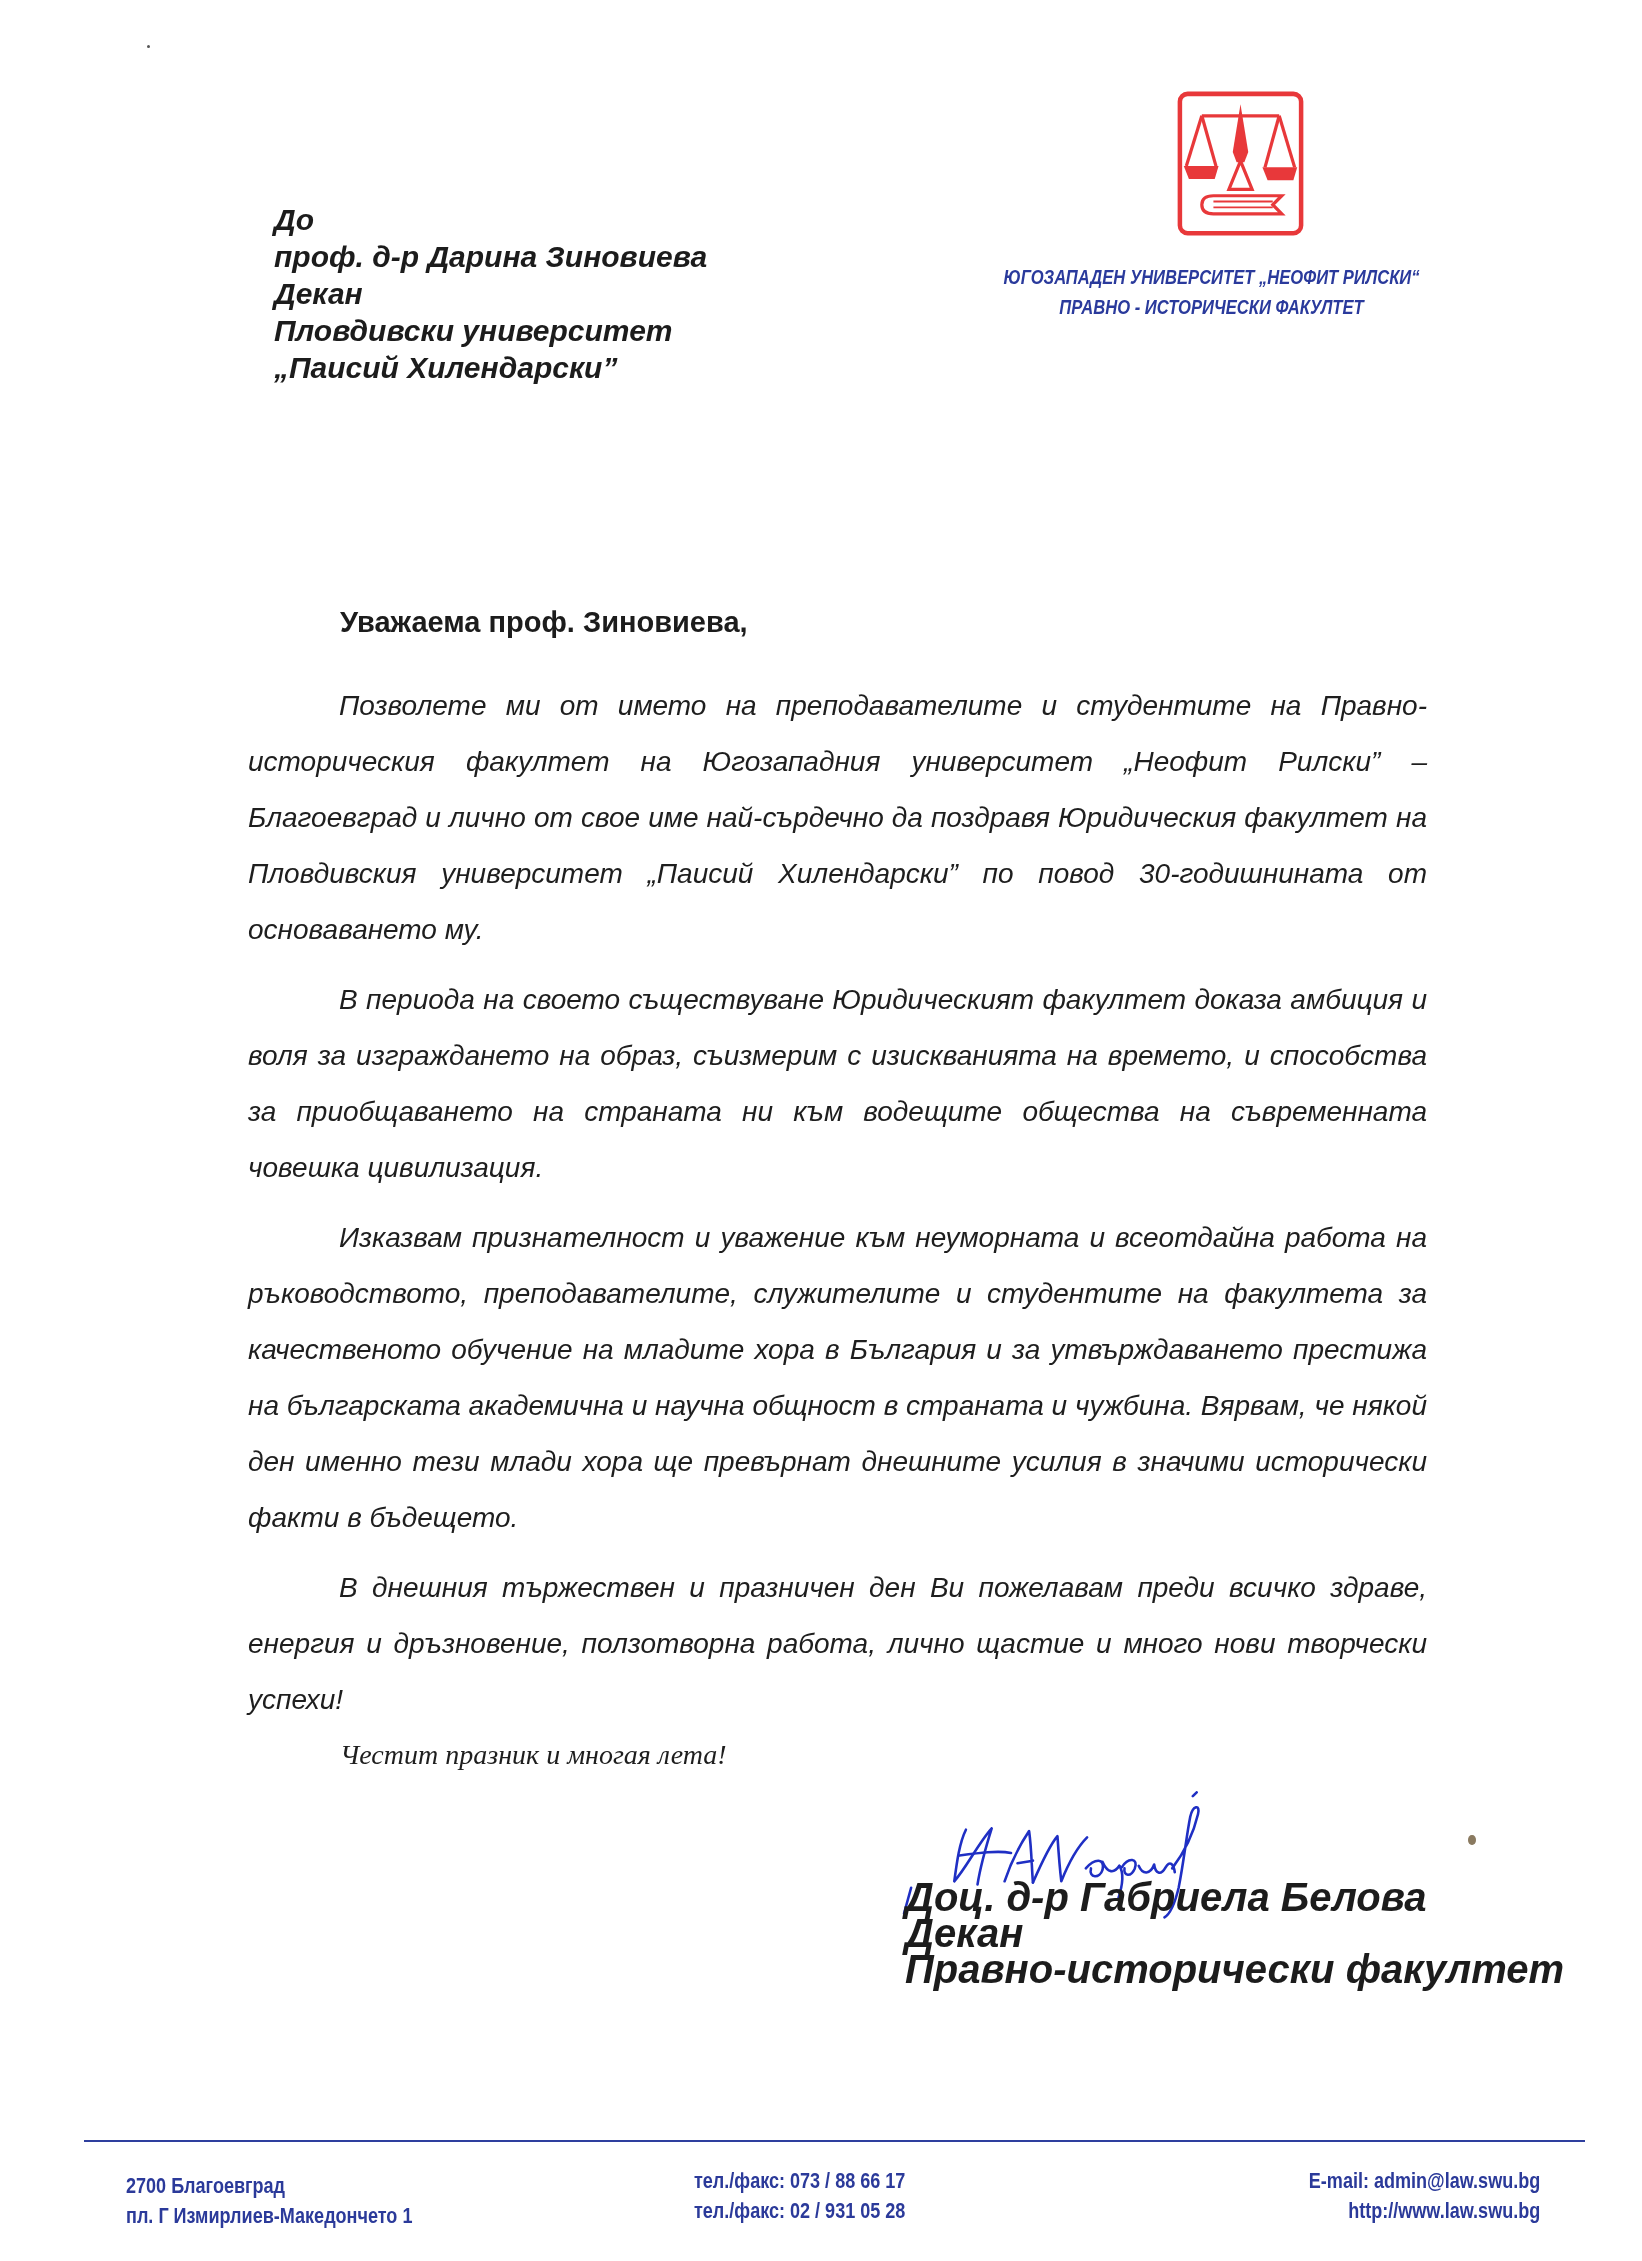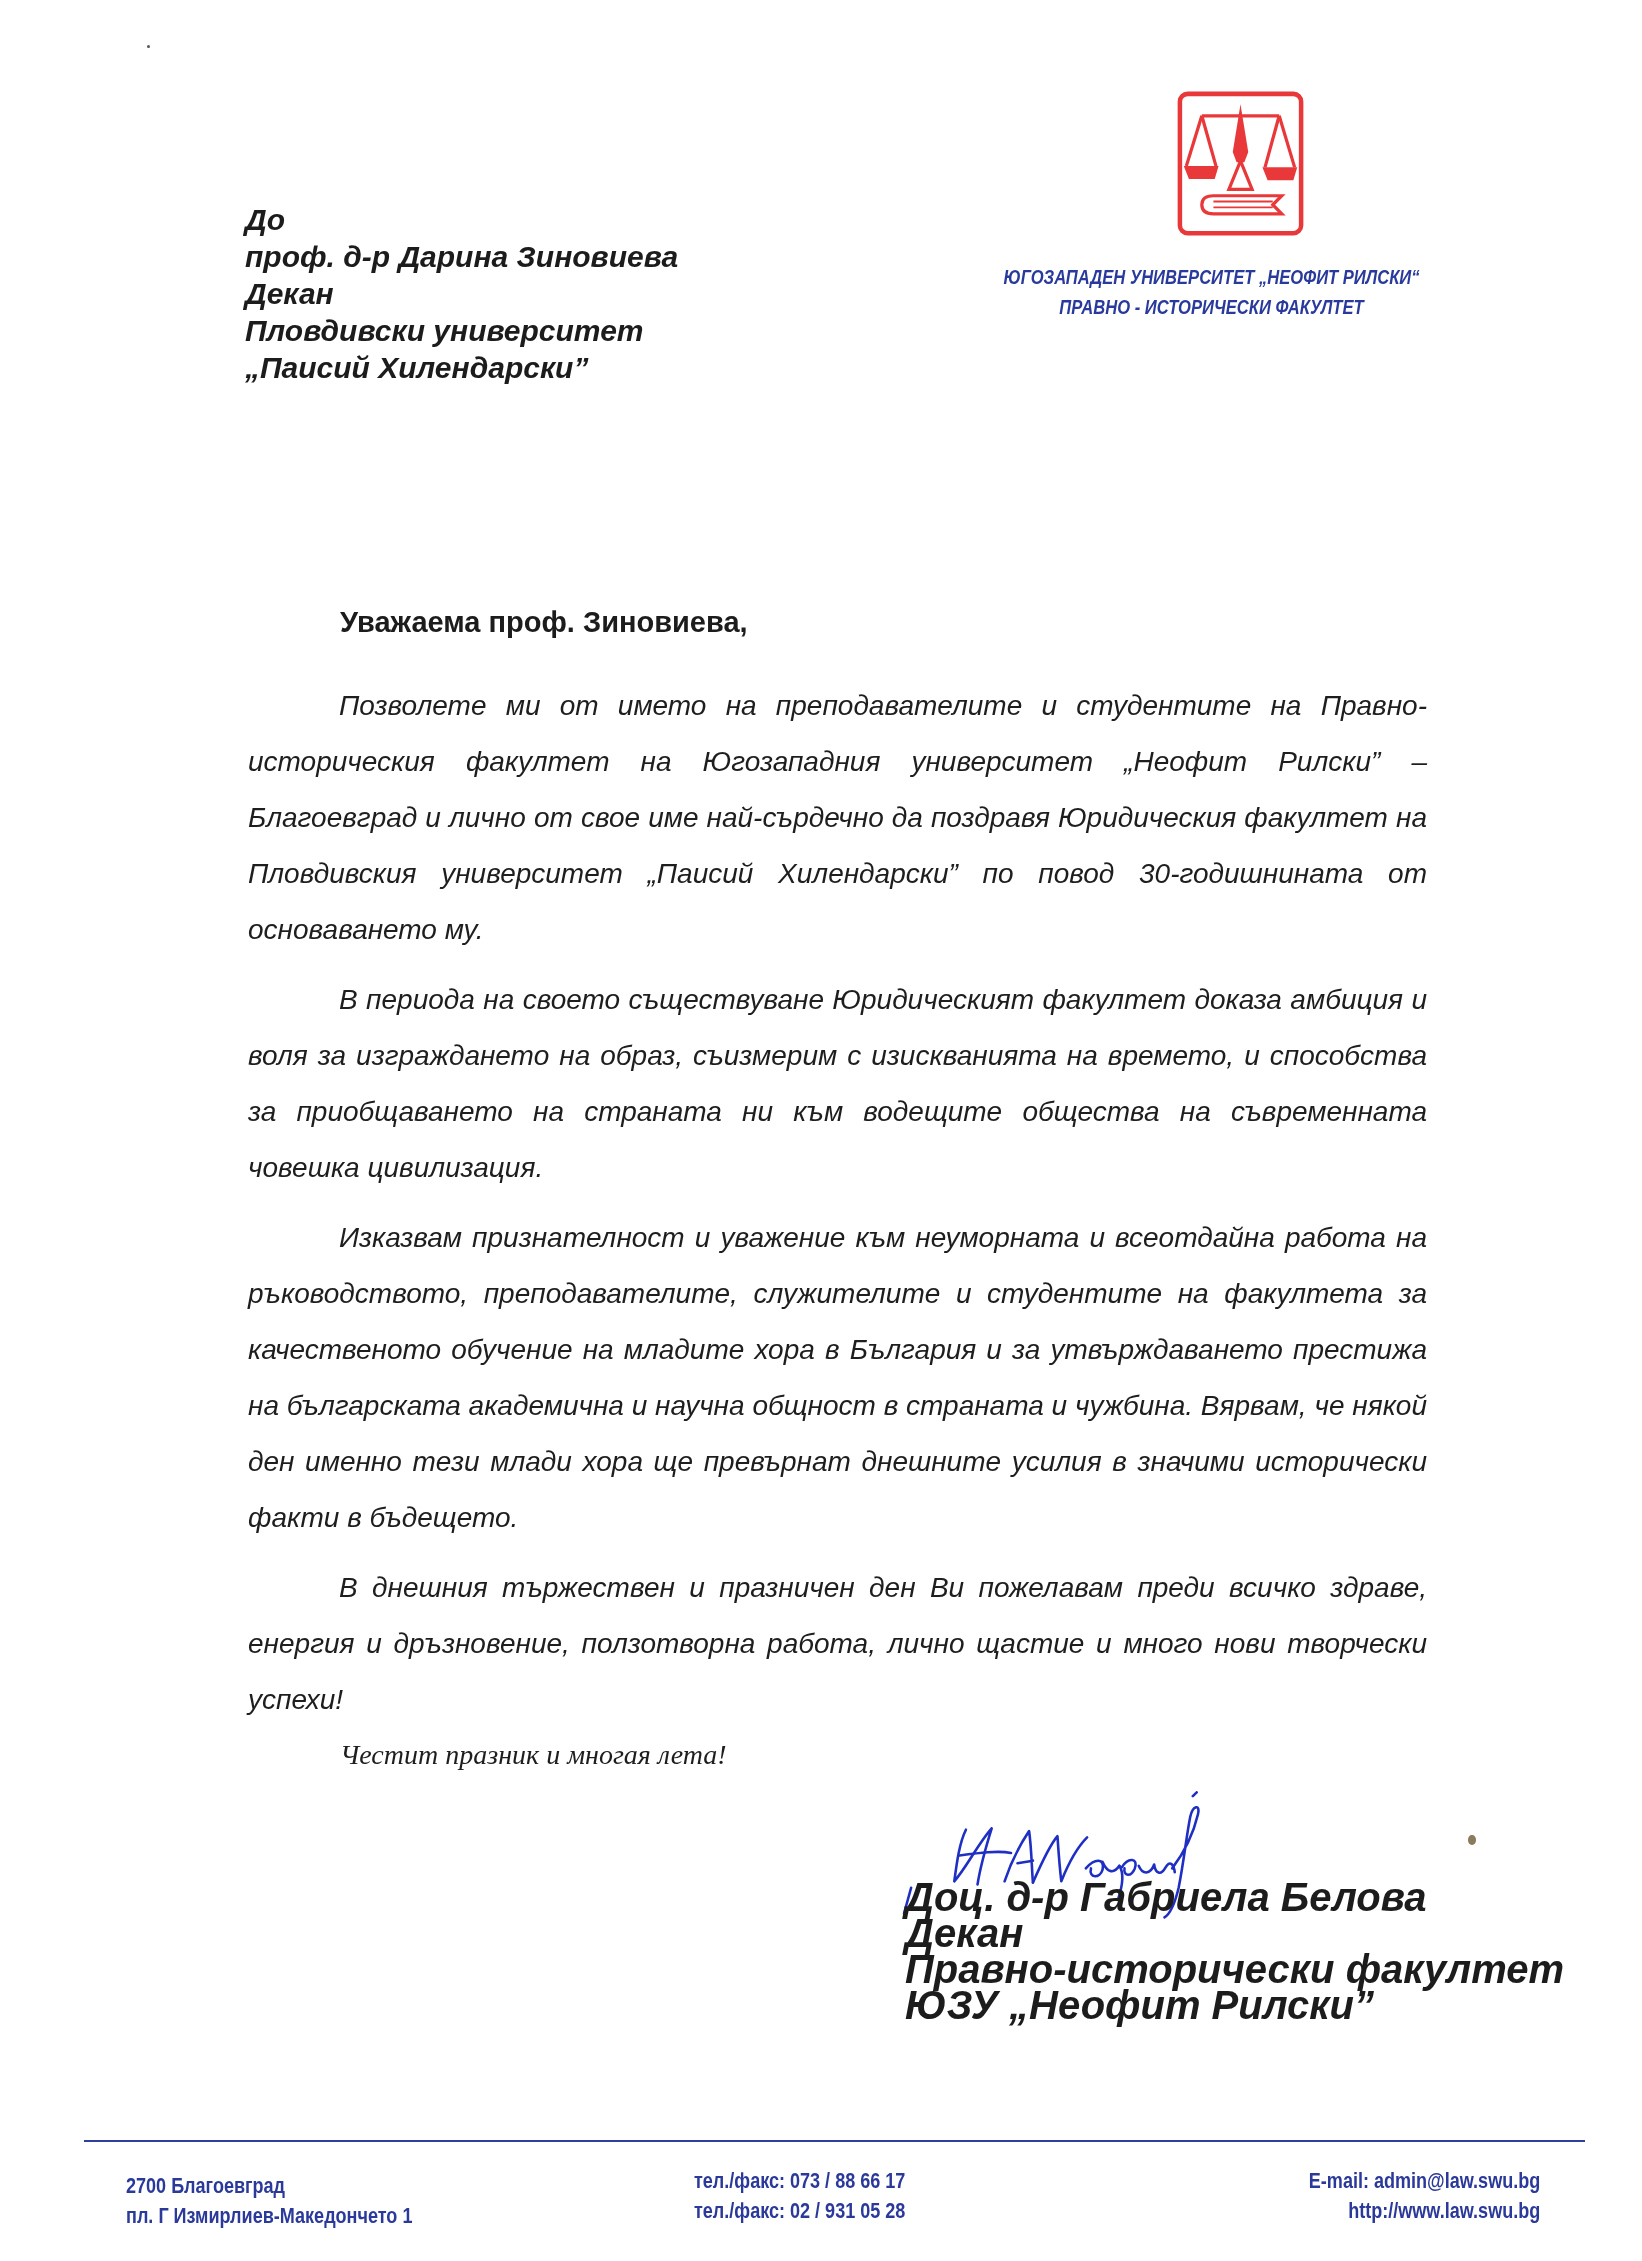--- a/index.html
+++ b/index.html
@@ -26,21 +26,21 @@
     }
     #uni-name div { white-space: nowrap; }
 
     
     #recipient {
       left: 245px; top: 201px;
       font-weight: bold; font-style: italic;
       font-size: 30px; line-height: 37px;
       color: #1c1c1c;
     }
-    #recipient div { white-space: nowrap; }
+    #recipient div { white-space: nowrap; margin-left: 29px; }
 
     
     #salutation {
       left: 340px; top: 606px;
       font-weight: bold; 
       font-size: 29px; color: #1c1c1c;
       white-space: nowrap;
     }
 
     
@@ -149,21 +149,20 @@
     <path d="M430,120 C448,96 462,70 470,36 C474,20 462,22 458,40 C452,70 448,110 440,150 C434,175 428,190 418,196"></path>
     <path d="M462,8 L468,2"></path>
     <path d="M25,150 L14,190"></path>
   </g>
 </svg>
 
 <div id="signer" class="abs">
   <div>Доц. д-р Габриела Белова</div>
   <div>Декан</div>
   <div>Правно-исторически факултет</div>
-  <div>ЮЗУ „Неофит Рилски”</div>
 </div>
 
 <div id="footer-rule" class="abs"></div>
 <div id="footer-left" class="abs foot">
   <div>2700 Благоевград</div>
   <div>пл. Г  Измирлиев-Македончето 1</div>
 </div>
 <div id="footer-mid" class="abs foot">
   <div>тел./факс: 073 / 88 66 17</div>
   <div>тел./факс: 02 / 931 05 28</div>

